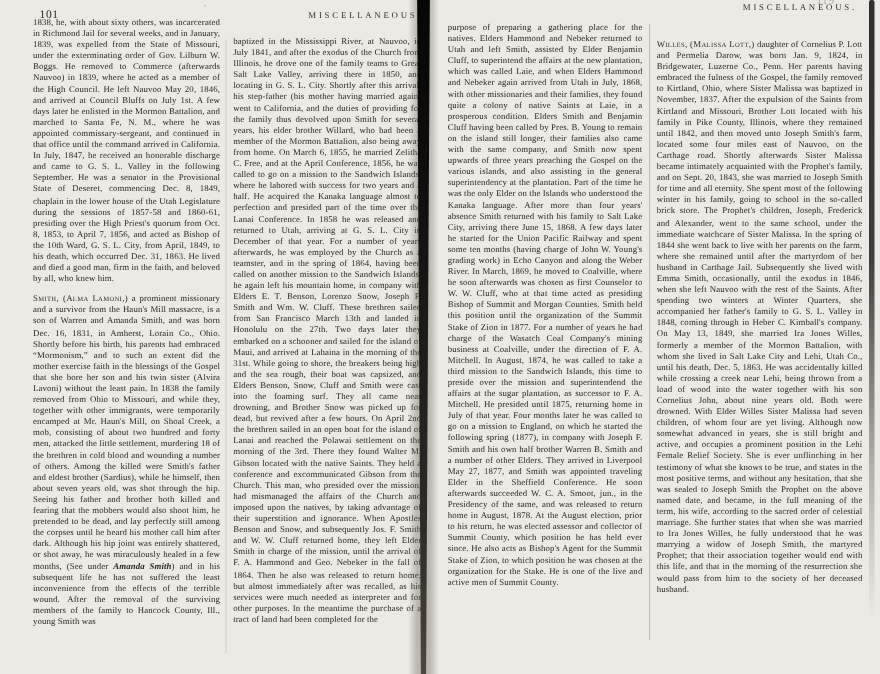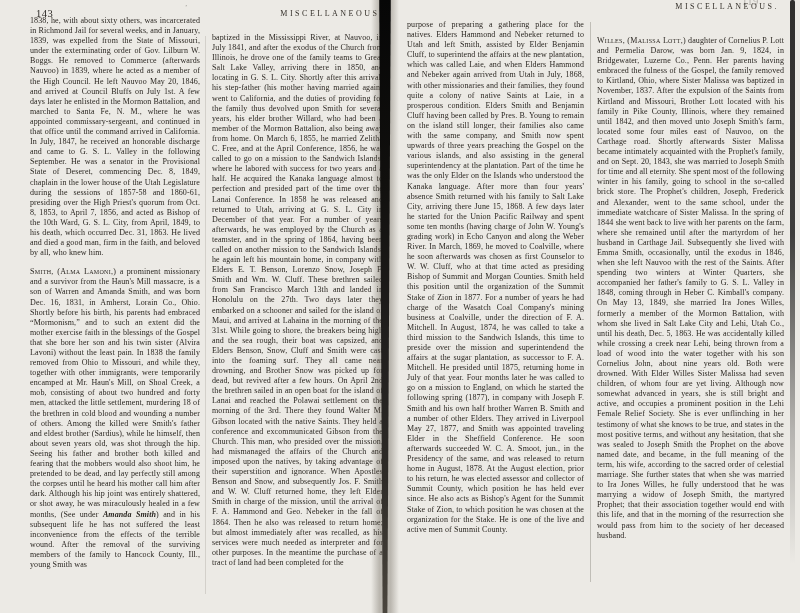--- a/index.html
+++ b/index.html
@@ -72,21 +72,21 @@
 
   
   .speck { position: absolute; color: #3a352e; font-size: 7px; opacity: 0.55; }
 </style>
 </head>
 <body>
 
 <div class="spread">
 
   <div>
-    <div class="folio" style="left:36px; top:8px;">143</div>
+    <div class="folio" style="left:36px; top:8px;">101</div>
     <div class="running-head" style="left:30px; top:9px; width:354px;">MISCELLANEOUS.</div>
 
     <div class="col" style="left:30px; top:16px; width:170px; height:566px;">
       <p>1838, he, with about sixty others, was incarcerated in Richmond Jail for several weeks, and in January, 1839, was expelled from the State of Missouri, under the exterminating order of Gov. Lilburn W. Boggs. He removed to Commerce (afterwards Nauvoo) in 1839, where he acted as a member of the High Council. He left Nauvoo May 20, 1846, and arrived at Council Bluffs on July 1st. A few days later he enlisted in the Mormon Battalion, and marched to Santa Fe, N. M., where he was appointed commissary-sergeant, and continued in that office until the command arrived in California. In July, 1847, he received an honorable discharge and came to G. S. L. Valley in the following September. He was a senator in the Provisional State of Deseret, commencing Dec. 8, 1849, chaplain in the lower house of the Utah Legislature during the sessions of 1857-58 and 1860-61, presiding over the High Priest's quorum from Oct. 8, 1853, to April 7, 1856, and acted as Bishop of the 10th Ward, G. S. L. City, from April, 1849, to his death, which occurred Dec. 31, 1863. He lived and died a good man, firm in the faith, and beloved by all, who knew him.</p>
       <p class="entry"><span class="entry-name">Smith, (Alma Lamoni,)</span><span> a prominent missionary and a survivor from the Haun's Mill massacre, is a son of Warren and Amanda Smith, and was born Dec. 16, 1831, in Amherst, Lorain Co., Ohio. Shortly before his birth, his parents had embraced “Mormonism,” and to such an extent did the mother exercise faith in the blessings of the Gospel that she bore her son and his twin sister (Alvira Lavoni) without the least pain. In 1838 the family removed from Ohio to Missouri, and while they, together with other immigrants, were temporarily encamped at Mr. Haun's Mill, on Shoal Creek, a mob, consisting of about two hundred and forty men, attacked the little settlement, murdering 18 of the brethren in cold blood and wounding a number of others. Among the killed were Smith's father and eldest brother (Sardius), while he himself, then about seven years old, was shot through the hip. Seeing his father and brother both killed and fearing that the mobbers would also shoot him, he pretended to be dead, and lay perfectly still among the corpses until he heard his mother call him after dark. Although his hip joint was entirely shattered, or shot away, he was miraculously healed in a few months, (See under </span><span class="ital">Amanda Smith</span><span>) and in his subsequent life he has not suffered the least inconvenience from the effects of the terrible wound. After the removal of the surviving members of the family to Hancock County, Ill., young Smith was</span></p>
     </div>
 
     <div class="col-rule faint" style="left:205px; top:36px; height:558px;"></div>
 
     <div class="col" style="left:212px; top:33px; width:171px; height:566px;">

